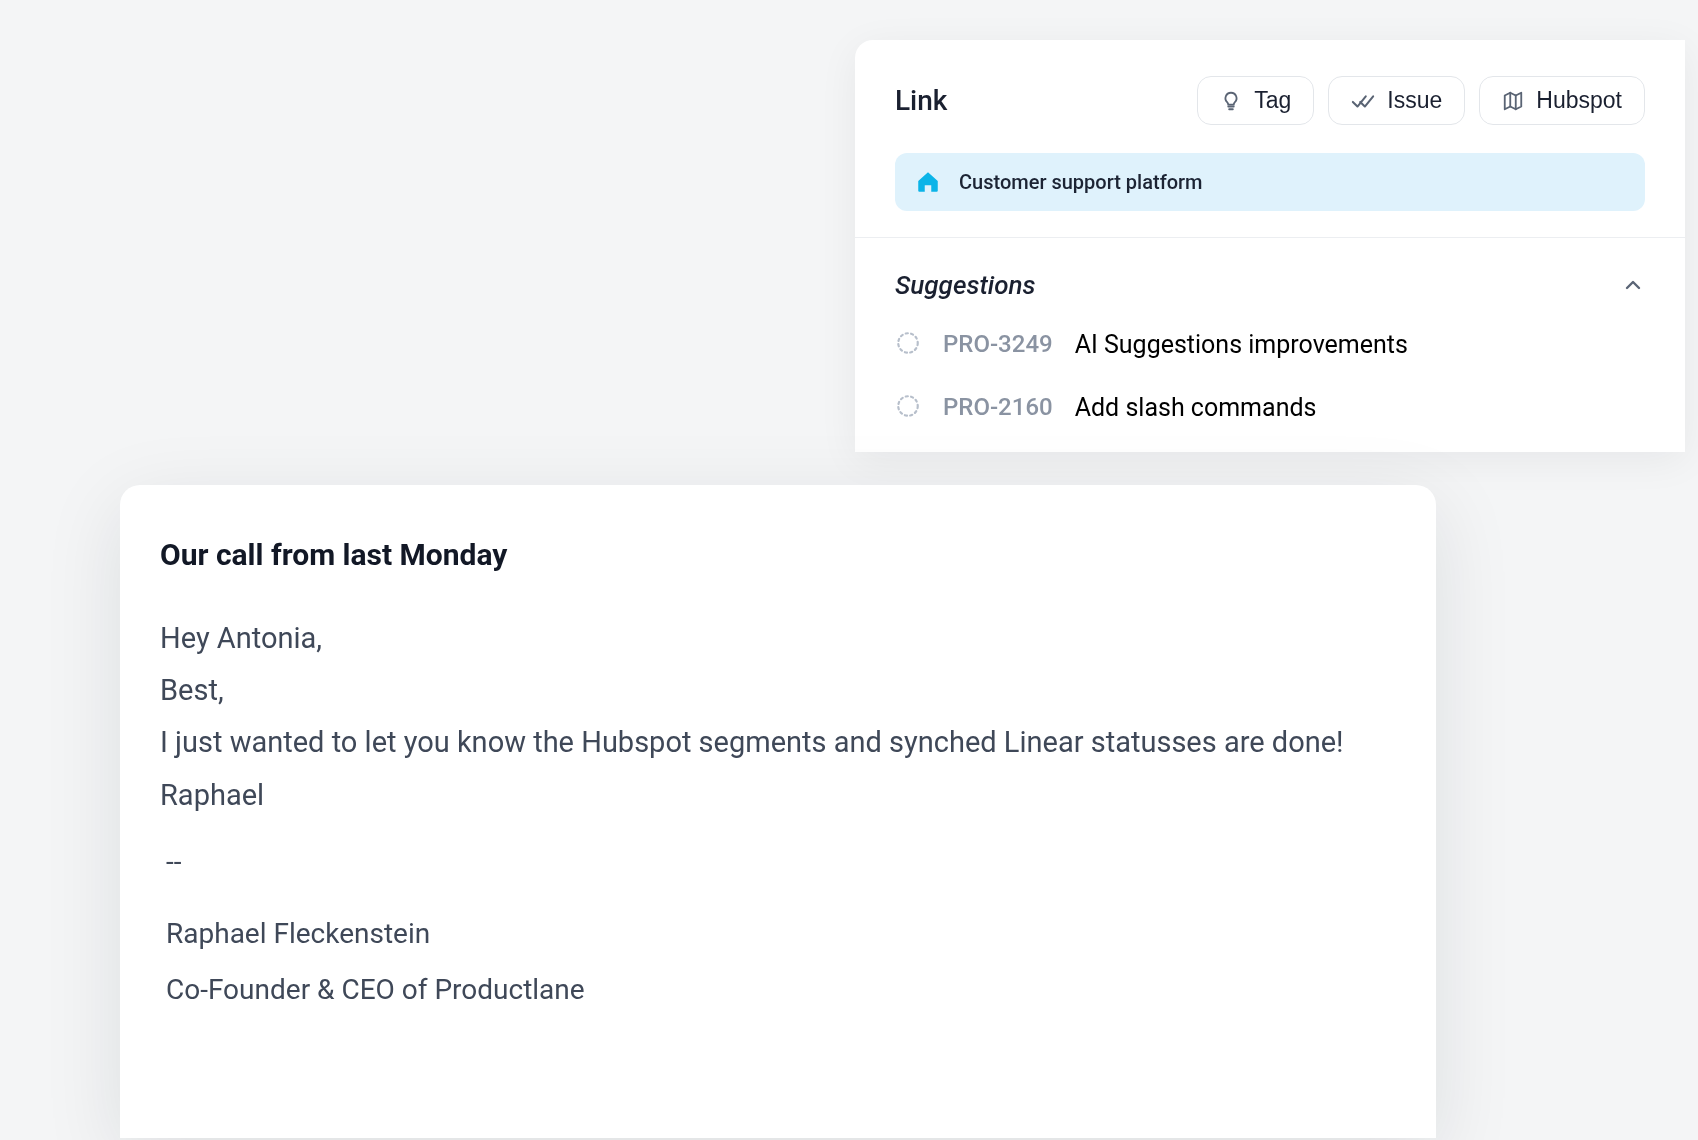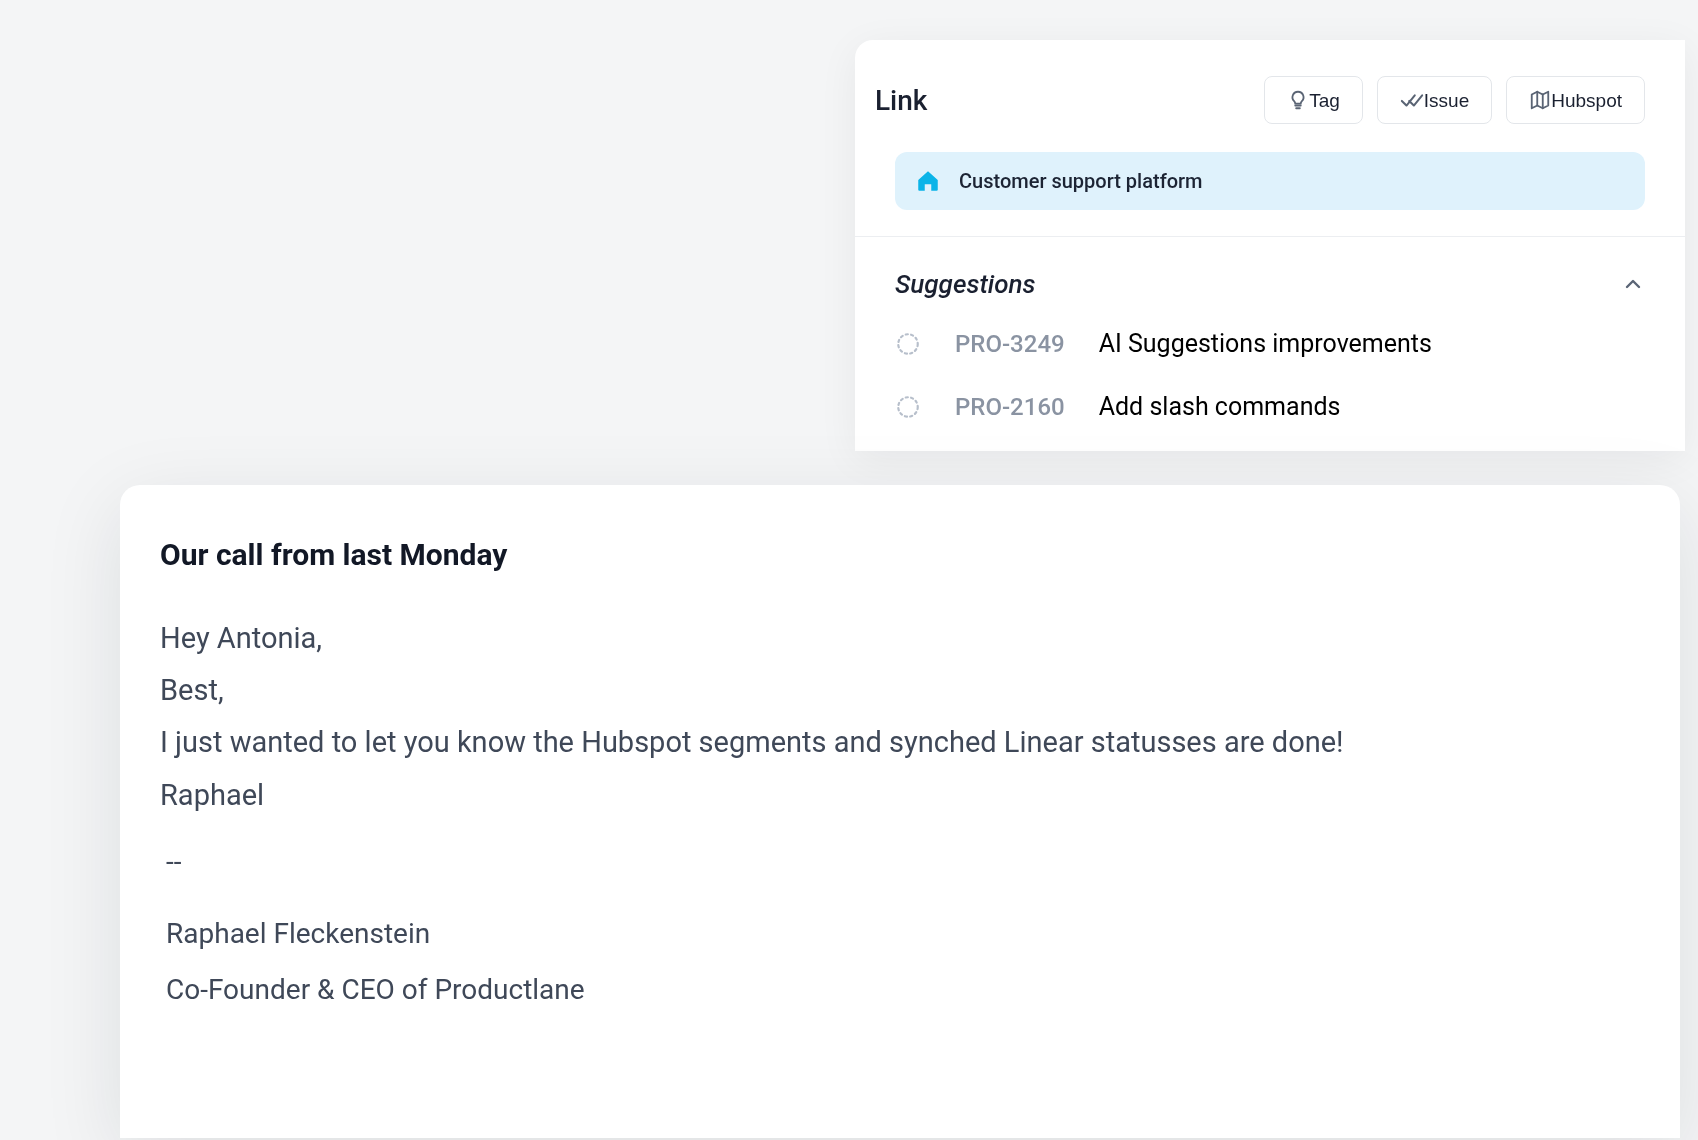--- a/index.html
+++ b/index.html
@@ -20,39 +20,40 @@
     width: 830px;
     background: #ffffff;
     border-radius: 18px 0 0 0;
     box-shadow: 0 8px 40px rgba(20,25,40,0.06);
     overflow: hidden;
   }
   .link-header {
     display: flex;
     align-items: center;
     justify-content: space-between;
-    padding: 36px 40px 28px 20px;
+    padding: 36px 40px 28px 40px;
   }
   .link-title {
     font-size: 28px;
     font-weight: 500;
     color: #1a2030;
   }
   .link-buttons {
     display: flex;
     gap: 14px;
   }
   .pill-button {
     display: flex;
     align-items: center;
+    gap: 12px;
     padding: 12px 22px;
     border: 1.5px solid #e3e6ea;
-    border-radius: 8px;
+    border-radius: 14px;
     background: #fff;
-    font-size: 19px;
+    font-size: 23px;
     font-weight: 500;
     color: #1a2030;
     cursor: pointer;
     line-height: 1;
   }
   .pill-button .icon {
     color: #5a6474;
     display: flex;
     align-items: center;
   }
@@ -104,22 +105,21 @@
   }
 
   .suggest-list {
     display: flex;
     flex-direction: column;
     gap: 34px;
     padding-bottom: 30px;
   }
   .suggest-item {
     display: flex;
-    align-items: center;
-    gap: 34px;
+    gap: 22px;
     cursor: pointer;
   }
   .status-dot {
     width: 26px;
     height: 26px;
     border-radius: 50%;
     display: flex;
     flex-shrink: 0;
   }
   .status-dot svg { width: 100%; height: 100%; }
@@ -133,21 +133,21 @@
     font-size: 25px;
     font-weight: 400;
     color: #000000;
   }
 
   
   .email-card {
     position: absolute;
     top: 485px;
     left: 120px;
-    width: 1560px;
+    width: 1316px;
     background: #ffffff;
     border-radius: 20px 20px 0 0;
     box-shadow: 0 20px 80px rgba(20,25,40,0.10);
     padding: 52px 40px 120px 40px;
   }
   .email-title {
     font-size: 30px;
     font-weight: 700;
     color: #121826;
     margin-bottom: 40px;

